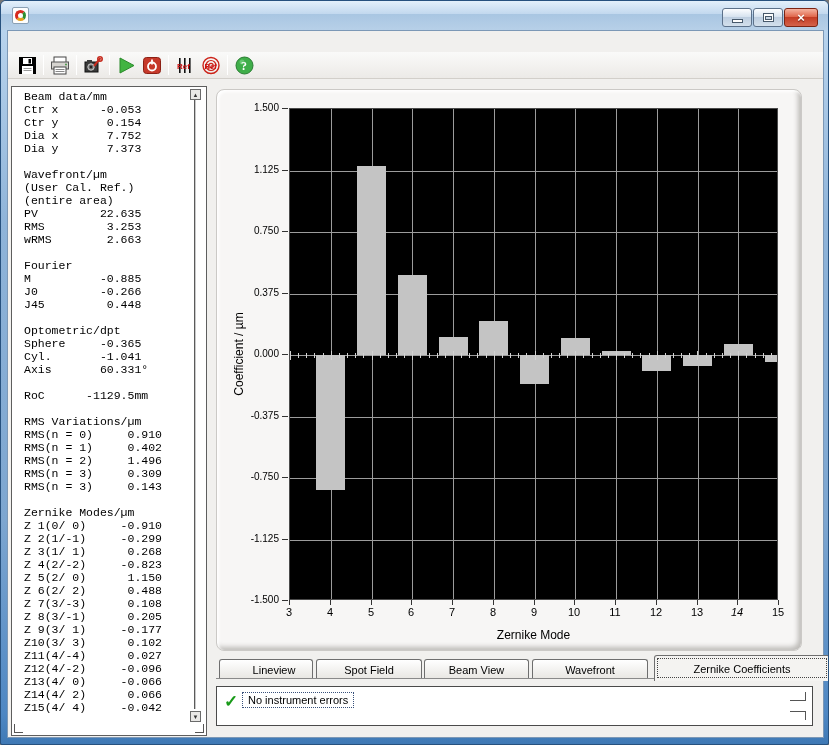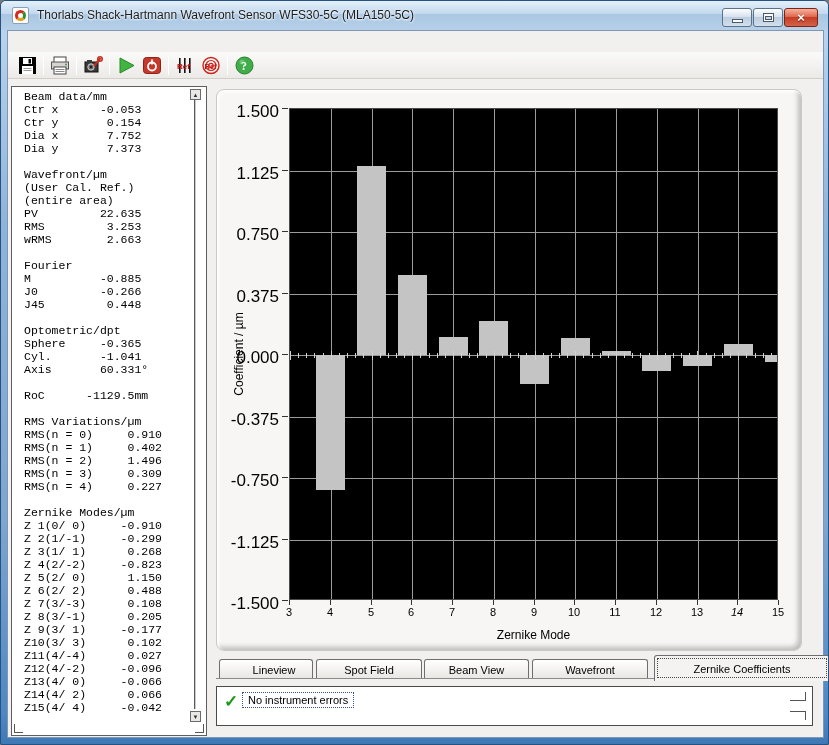--- a/index.html
+++ b/index.html
@@ -59,21 +59,21 @@
   .chartpanel{position:absolute;left:215px;top:88px;width:586px;height:562px;
     background:#f7f6f5;border:1px solid #cbc9c6;border-radius:8px;
     box-shadow:inset 2px 2px 3px #ffffff,inset -3px -3px 5px #bdbbb8;}
   .plot{position:absolute;left:72px;top:18px;width:489px;height:492px;background:#000;
     border:1px solid #4a4a4a;overflow:hidden;}
   .gridv,.gridh{position:absolute;background:#9c9c9c;}
   .gridv{width:1px;top:0;height:100%;}
   .gridh{height:1px;left:0;width:100%;}
   .ztick{position:absolute;width:1px;background:#d2d2d2;}
   .bar{position:absolute;background:#c4c4c4;}
-  .ytick-label{position:absolute;left:0;width:62px;text-align:right;font-size:17px;color:#000;}
+  .ytick-label{position:absolute;left:0;width:62px;text-align:right;font-size:10px;color:#000;}
   .ytick-dash{position:absolute;left:65px;width:6px;height:1px;background:#333;}
   .xtick-label{position:absolute;width:26px;text-align:center;font-size:11px;color:#000;top:516px;}
   .xtick-dash{position:absolute;width:1px;height:5px;background:#333;top:510px;}
   .xlabel{position:absolute;left:72px;width:489px;top:538px;text-align:center;font-size:12px;color:#000;}
   .ylabel{position:absolute;left:-58px;top:257px;width:160px;height:14px;text-align:center;
     font-size:12px;color:#000;transform:rotate(-90deg);}
   
   .tab{position:absolute;top:658px;height:20px;background:linear-gradient(#ffffff,#e8e6e2);
     border:1px solid #6e6e6e;border-bottom:none;border-radius:3px 3px 0 0;
     display:flex;align-items:center;justify-content:center;font-size:11px;color:#000;}
@@ -92,21 +92,20 @@
 </style>
 </head>
 <body>
 
 <div class="window">
 
   <div class="titlebar">
     <span class="app-icon">
         <span class="swirl"></span>
       </span>
-    <span class="wtitle">Thorlabs Shack-Hartmann Wavefront Sensor WFS30-5C (MLA150-5C)</span>
     <div class="winbtns" id="winbtns">
         <div class="winbtn">
           <span class="g-min"></span>
         </div>
         <div class="winbtn">
           <span class="g-max"></span>
         </div>
         <div class="winbtn close">
           <span class="g-close">×</span>
         </div>
@@ -226,21 +225,21 @@
         <div class="dline">Cyl.       -1.041</div>
         <div class="dline">Axis       60.331°</div>
         <div class="dline"></div>
         <div class="dline">RoC      -1129.5mm</div>
         <div class="dline"></div>
         <div class="dline">RMS Variations/µm</div>
         <div class="dline">RMS(n = 0)     0.910</div>
         <div class="dline">RMS(n = 1)     0.402</div>
         <div class="dline">RMS(n = 2)     1.496</div>
         <div class="dline">RMS(n = 3)     0.309</div>
-        <div class="dline">RMS(n = 4)     0.227</div>
+        <div class="dline">RMS(n = 3)     0.143</div>
         <div class="dline"></div>
         <div class="dline">Zernike Modes/µm</div>
         <div class="dline">Z 1(0/ 0)     -0.910</div>
         <div class="dline">Z 2(1/-1)     -0.299</div>
         <div class="dline">Z 3(1/ 1)      0.268</div>
         <div class="dline">Z 4(2/-2)     -0.823</div>
         <div class="dline">Z 5(2/ 0)      1.150</div>
         <div class="dline">Z 6(2/ 2)      0.488</div>
         <div class="dline">Z 7(3/-3)      0.108</div>
         <div class="dline">Z 8(3/-1)      0.205</div>

